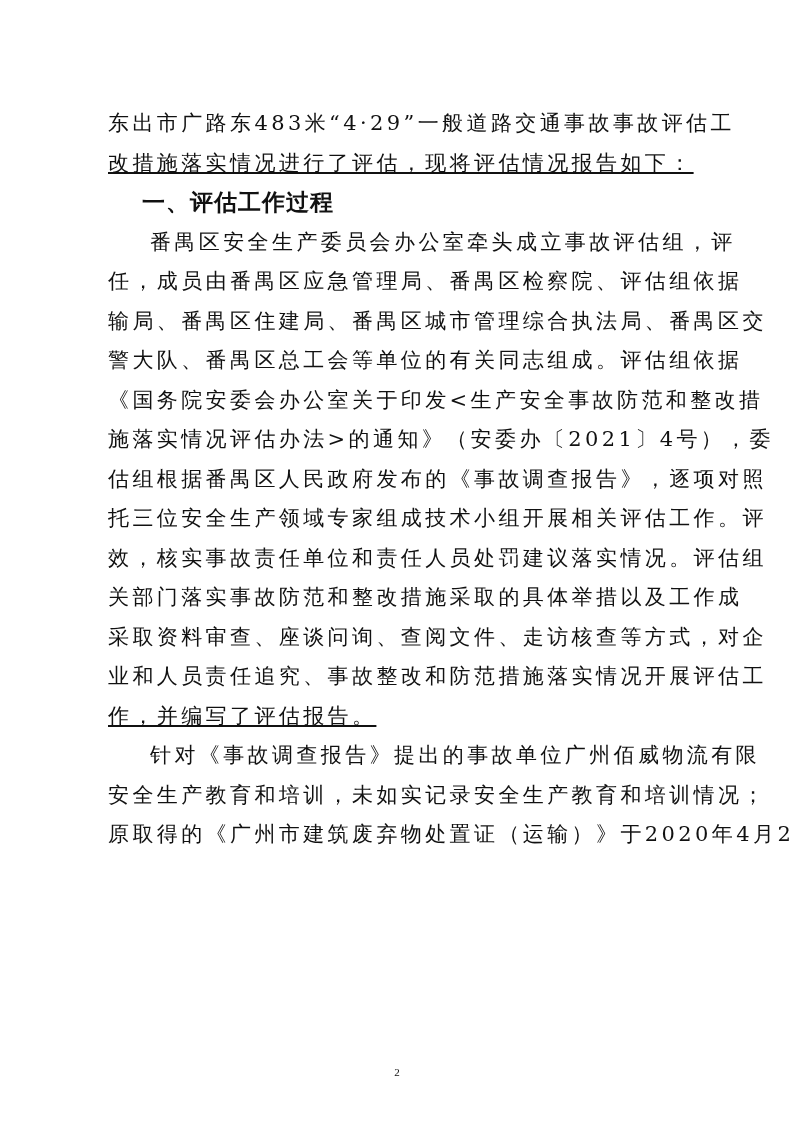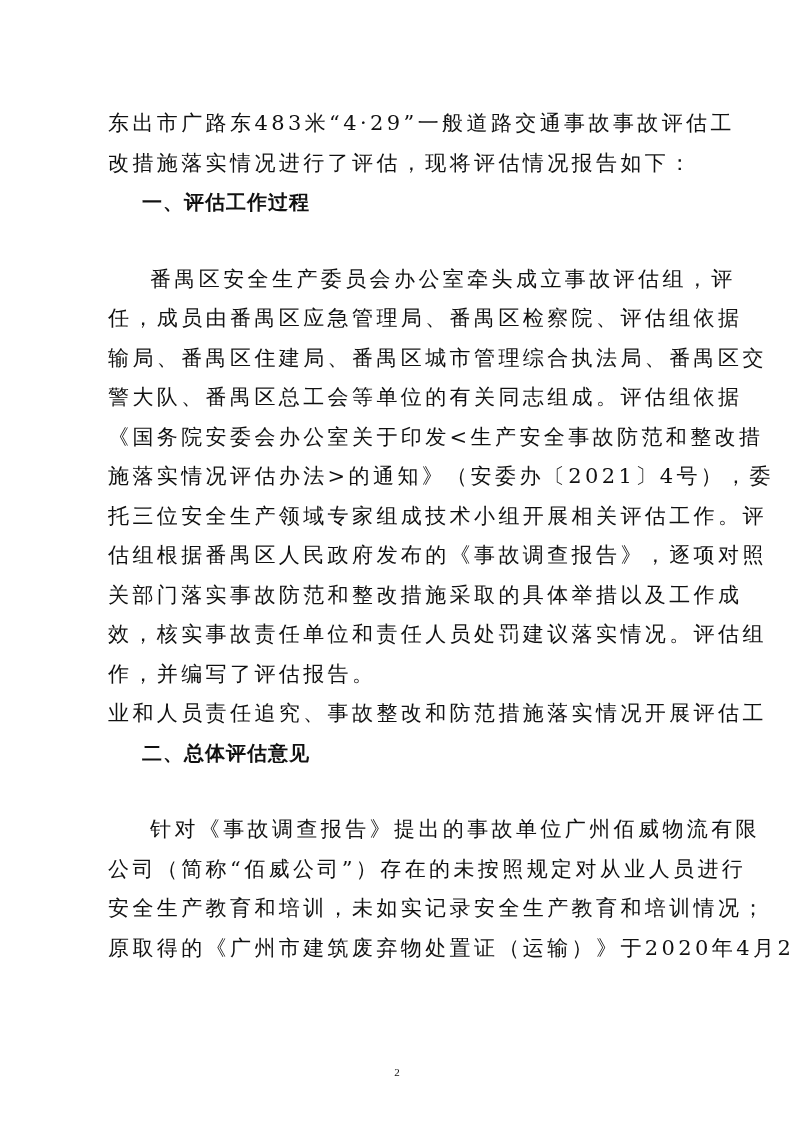--- a/index.html
+++ b/index.html
@@ -2,49 +2,48 @@
 <html><head>
 <meta charset="utf-8">
 <style>
   html, body { margin: 0; padding: 0; background: #ffffff; }
   body { width: 794px; height: 1123px; position: relative; overflow: hidden;
          font-family: "DejaVu Serif", "Liberation Serif", serif; color: #111; }
   .page { position: absolute; left: 0; top: 0; width: 794px; height: 814px; }
   .content { position: absolute; left: 108px; top: 104px; width: 600px; }
   .line { height: 39.5px; line-height: 39.5px; font-size: 21px; white-space: nowrap;
           letter-spacing: 3.4px; text-align: justify; text-align-last: justify; }
-  .line.last { text-align-last: left; }
-  .indent { padding-left: 42px; margin-top: 37px; }
+  .line.last { text-align-last: left; text-decoration: underline; }
+  .indent { padding-left: 42px; }
   .heading { font-family: "DejaVu Sans", "Liberation Sans", sans-serif; font-weight: bold;
-             letter-spacing: 1px; text-align-last: left; padding-left: 34px; font-size: 20px; }
+             letter-spacing: 1px; text-align-last: left; padding-left: 34px; font-size: 23px; }
   .page-number { position: absolute; top: 1066px; left: 0; width: 794px; text-align: center;
                  font-size: 11px; font-family: "Liberation Serif", serif; }
 </style>
 </head>
 <body>
 
 <div class="page">
   <div class="content">
     <div class="line">东出市广路东483米“4·29”一般道路交通事故事故评估工</div>
     <div class="line last">改措施落实情况进行了评估，现将评估情况报告如下：</div>
 
     <div class="line heading">一、评估工作过程</div>
     <div class="line indent">番禺区安全生产委员会办公室牵头成立事故评估组，评</div>
     <div class="line">任，成员由番禺区应急管理局、番禺区检察院、评估组依据</div>
     <div class="line">输局、番禺区住建局、番禺区城市管理综合执法局、番禺区交</div>
     <div class="line">警大队、番禺区总工会等单位的有关同志组成。评估组依据</div>
     <div class="line">《国务院安委会办公室关于印发&lt;生产安全事故防范和整改措</div>
     <div class="line">施落实情况评估办法&gt;的通知》（安委办〔2021〕4号），委</div>
+    <div class="line">估组根据番禺区人民政府发布的《事故调查报告》，逐项对照</div>
     <div class="line">托三位安全生产领域专家组成技术小组开展相关评估工作。评</div>
-    <div class="line">估组根据番禺区人民政府发布的《事故调查报告》，逐项对照</div>
+    <div class="line">效，核实事故责任单位和责任人员处罚建议落实情况。评估组</div>
     <div class="line">关部门落实事故防范和整改措施采取的具体举措以及工作成</div>
-    <div class="line">效，核实事故责任单位和责任人员处罚建议落实情况。评估组</div>
+    <div class="line">采取资料审查、座谈问询、查阅文件、走访核查等方式，对企</div>
+    <div class="line">业和人员责任追究、事故整改和防范措施落实情况开展评估工</div>
     <div class="line last">作，并编写了评估报告。</div>
-    <div class="line">业和人员责任追究、事故整改和防范措施落实情况开展评估工</div>
 
-    <div class="line heading">二、总体评估意见</div>
     <div class="line indent">针对《事故调查报告》提出的事故单位广州佰威物流有限</div>
-    <div class="line">公司（简称“佰威公司”）存在的未按照规定对从业人员进行</div>
     <div class="line">安全生产教育和培训，未如实记录安全生产教育和培训情况；</div>
     <div class="line">原取得的《广州市建筑废弃物处置证（运输）》于2020年4月21</div>
   </div>
   <div class="page-number">2</div>
 </div>
 
 </body></html>

